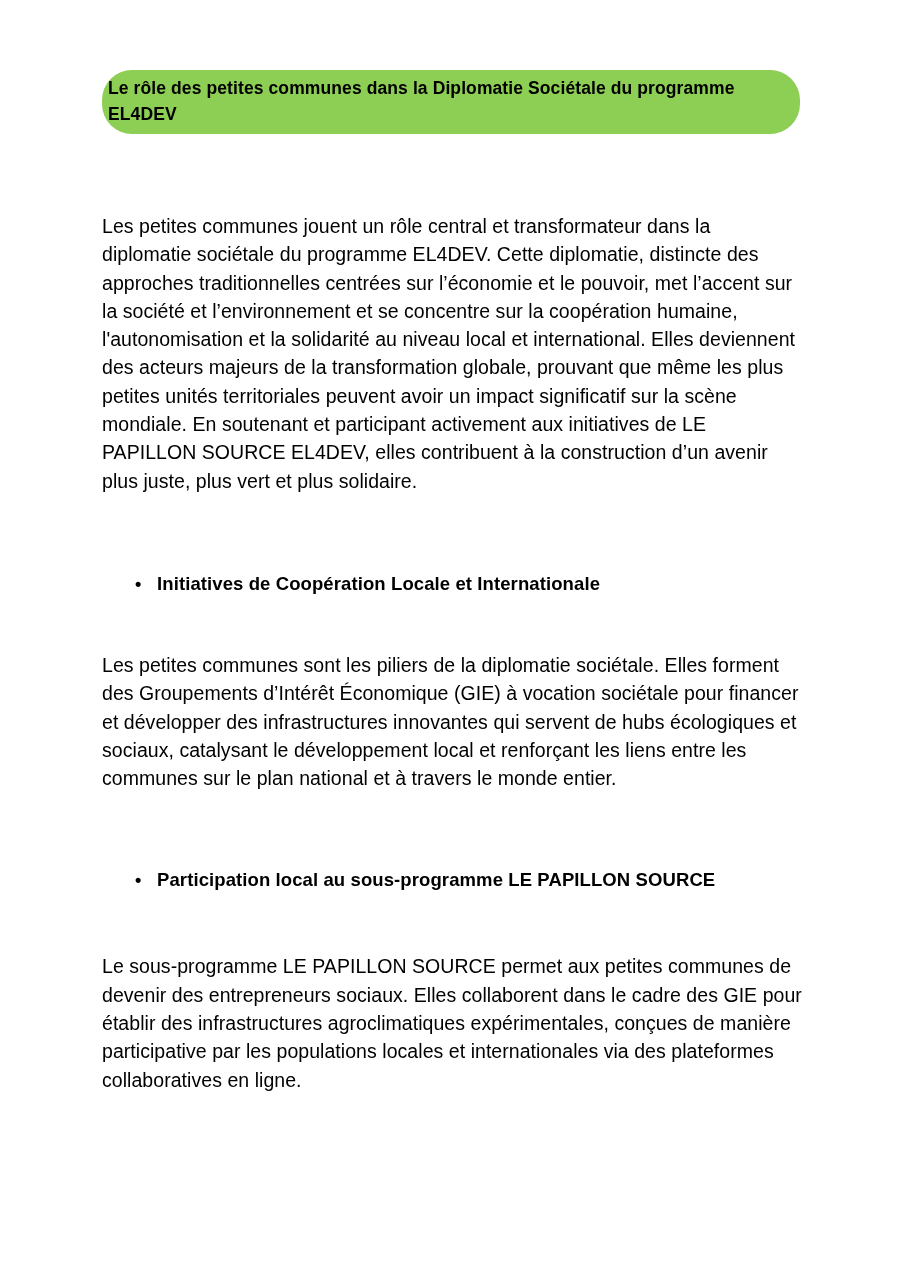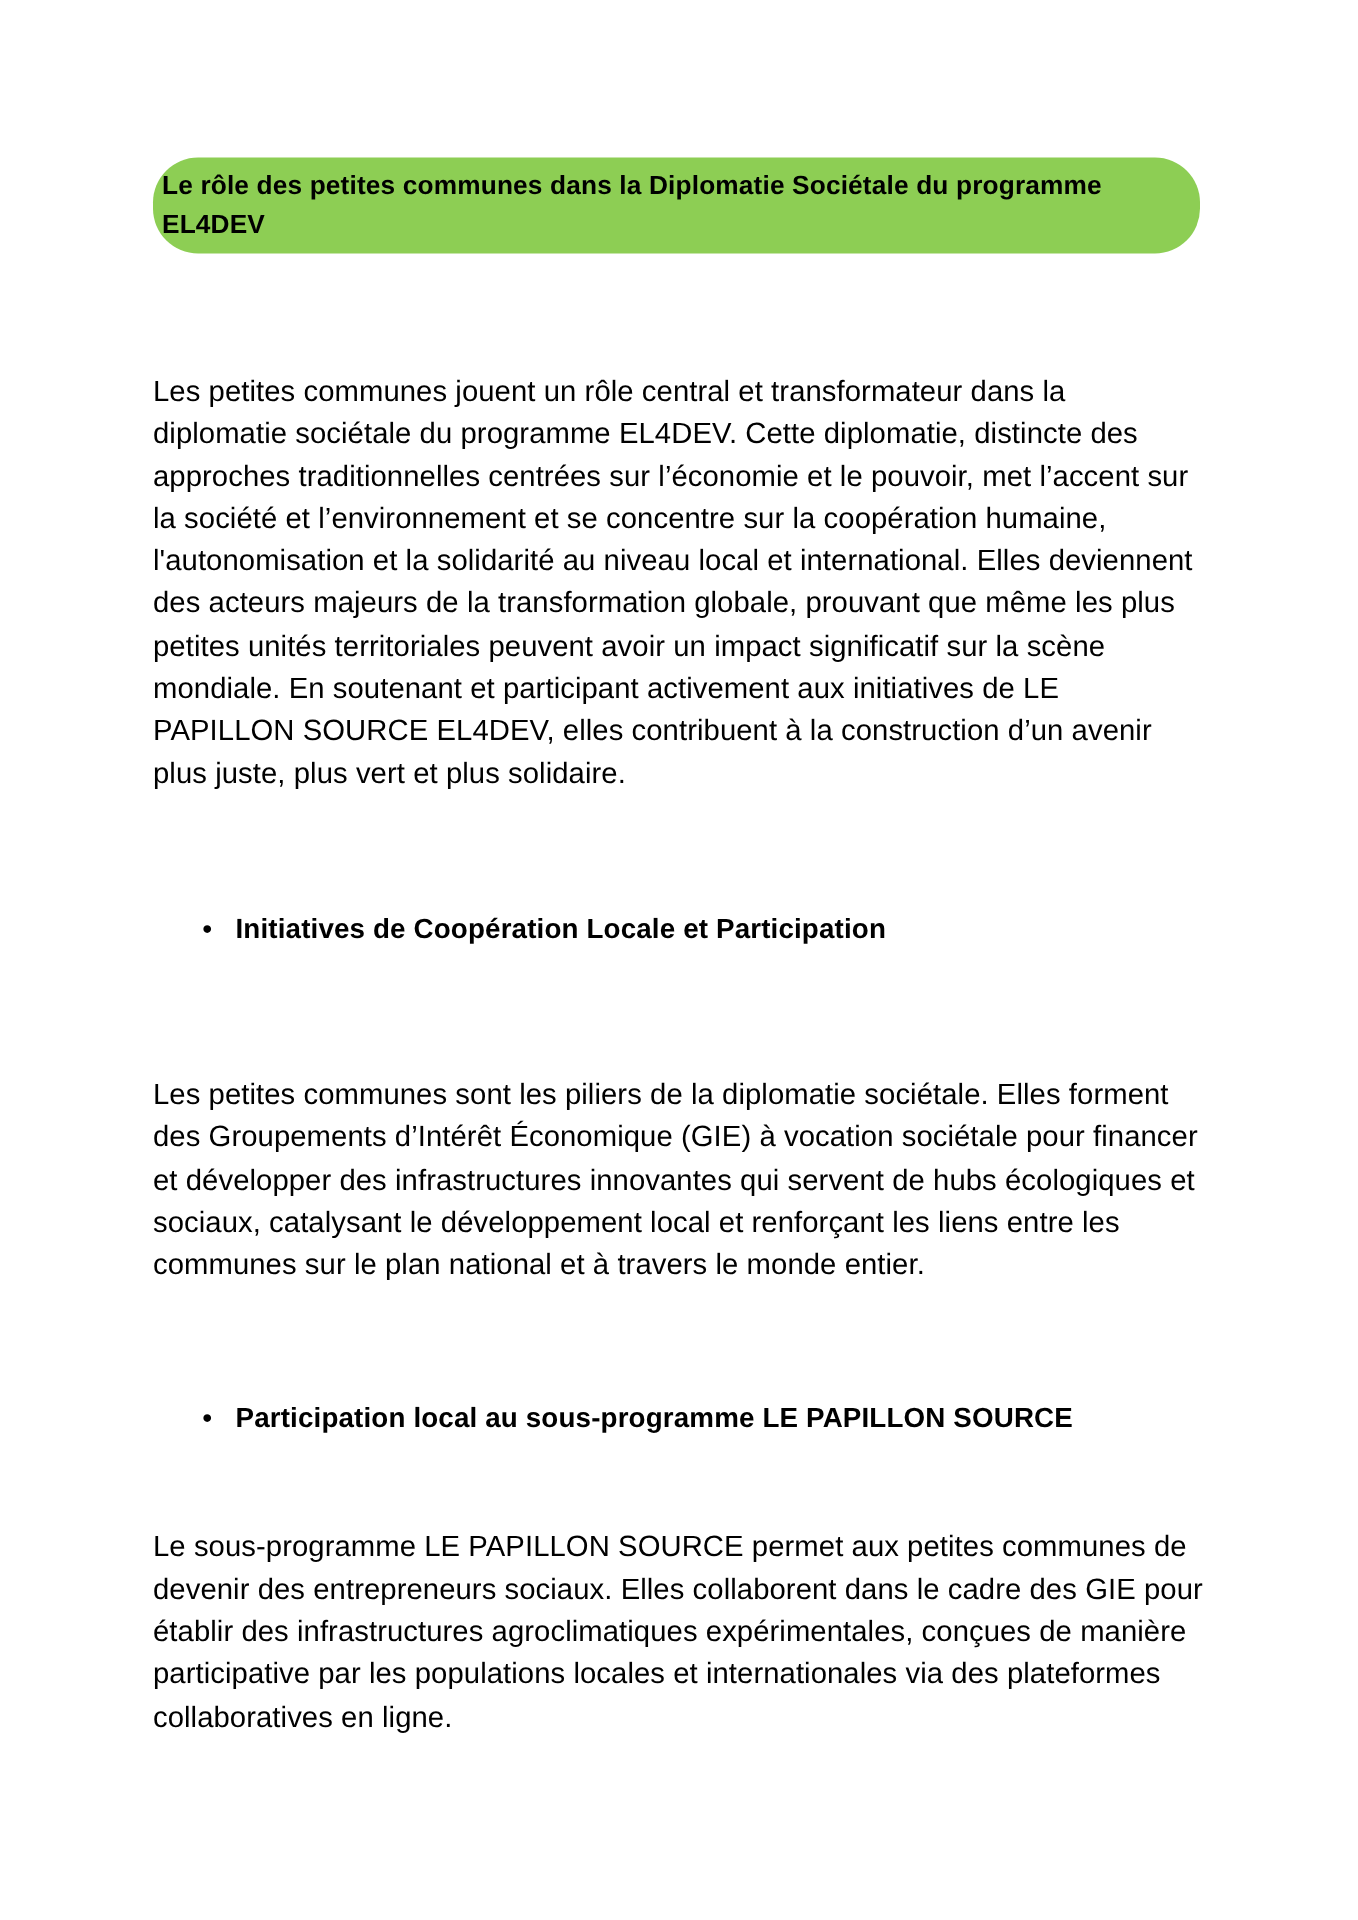--- a/index.html
+++ b/index.html
@@ -20,21 +20,21 @@
   }
   .content {
     position: absolute;
     left: 102px;
     top: 0;
     width: 700px;
   }
 
   
   .title-block {
-    margin-top: 105px;
+    margin-top: 70px;
     background: #8DCE54;
     padding: 5px 6px 7px 6px;
     box-sizing: border-box;
     width: 698px;
     border-radius: 30px;
   }
   .title-text {
     font-size: 17.5px;
     font-weight: bold;
     line-height: 26px;
@@ -48,21 +48,21 @@
     font-size: 19.5px;
     line-height: 28.3px;
     margin: 0;
     color: #000000;
     letter-spacing: 0.05px;
   }
   .para b {
     font-weight: normal;
   }
   .p1 { margin-top: 78px; }
-  .p2 { margin-top: 83px; }
+  .p2 { margin-top: 53px; }
   .p3 { margin-top: 58px; }
 
   
   .bullet-row {
     display: flex;
     align-items: flex-start;
     font-size: 18.5px;
     font-weight: bold;
     line-height: 28px;
     letter-spacing: 0.1px;
@@ -91,21 +91,21 @@
       <div class="title-text">
         <span>Le rôle des petites communes dans la Diplomatie Sociétale du</span>
         <span>programme EL4DEV</span>
       </div>
     </div>
 
     <p class="para p1"><span>Les petites communes jouent un rôle central et transformateur dans la diplomatie sociétale du programme </span><b>EL4DEV</b><span>. Cette diplomatie, distincte des approches traditionnelles centrées sur l’économie et le pouvoir, met l’accent sur la société et l’environnement et se concentre sur la coopération humaine, l'autonomisation et la solidarité au niveau local et international. Elles deviennent des acteurs majeurs de la transformation globale, prouvant que même les plus petites unités territoriales peuvent avoir un impact significatif sur la scène mondiale. En soutenant et participant activement aux initiatives de </span><b>LE PAPILLON SOURCE EL4DEV</b><span>, elles contribuent à la construction d’un avenir plus juste, plus vert et plus solidaire.</span></p>
 
     <div class="bullet-row bullet-1">
       <span class="bullet-marker">•</span>
-      <span class="bullet-label">Initiatives de Coopération Locale et Participation</span>
+      <span class="bullet-label">Initiatives de Coopération Locale et Internationale</span>
     </div>
 
     <p class="para p2"><span>Les petites communes sont les piliers de la diplomatie sociétale. Elles forment des </span><b>Groupements d’Intérêt Économique (GIE) à vocation sociétale</b><span> pour financer et développer des infrastructures innovantes qui servent de hubs écologiques et sociaux, catalysant le développement local et renforçant les liens entre les communes sur le plan national et à travers le monde entier.</span></p>
 
     <div class="bullet-row bullet-2">
       <span class="bullet-marker">•</span>
       <span class="bullet-label">Participation local au sous-programme LE PAPILLON SOURCE</span>
     </div>
 
     <p class="para p3"><span>Le sous-programme </span><b>LE PAPILLON SOURCE</b><span> permet aux petites communes de devenir des entrepreneurs sociaux. Elles collaborent dans le cadre des </span><b>GIE</b><span> pour établir des infrastructures agroclimatiques expérimentales, conçues de manière participative par les populations locales et internationales via des plateformes collaboratives en ligne.</span></p>

